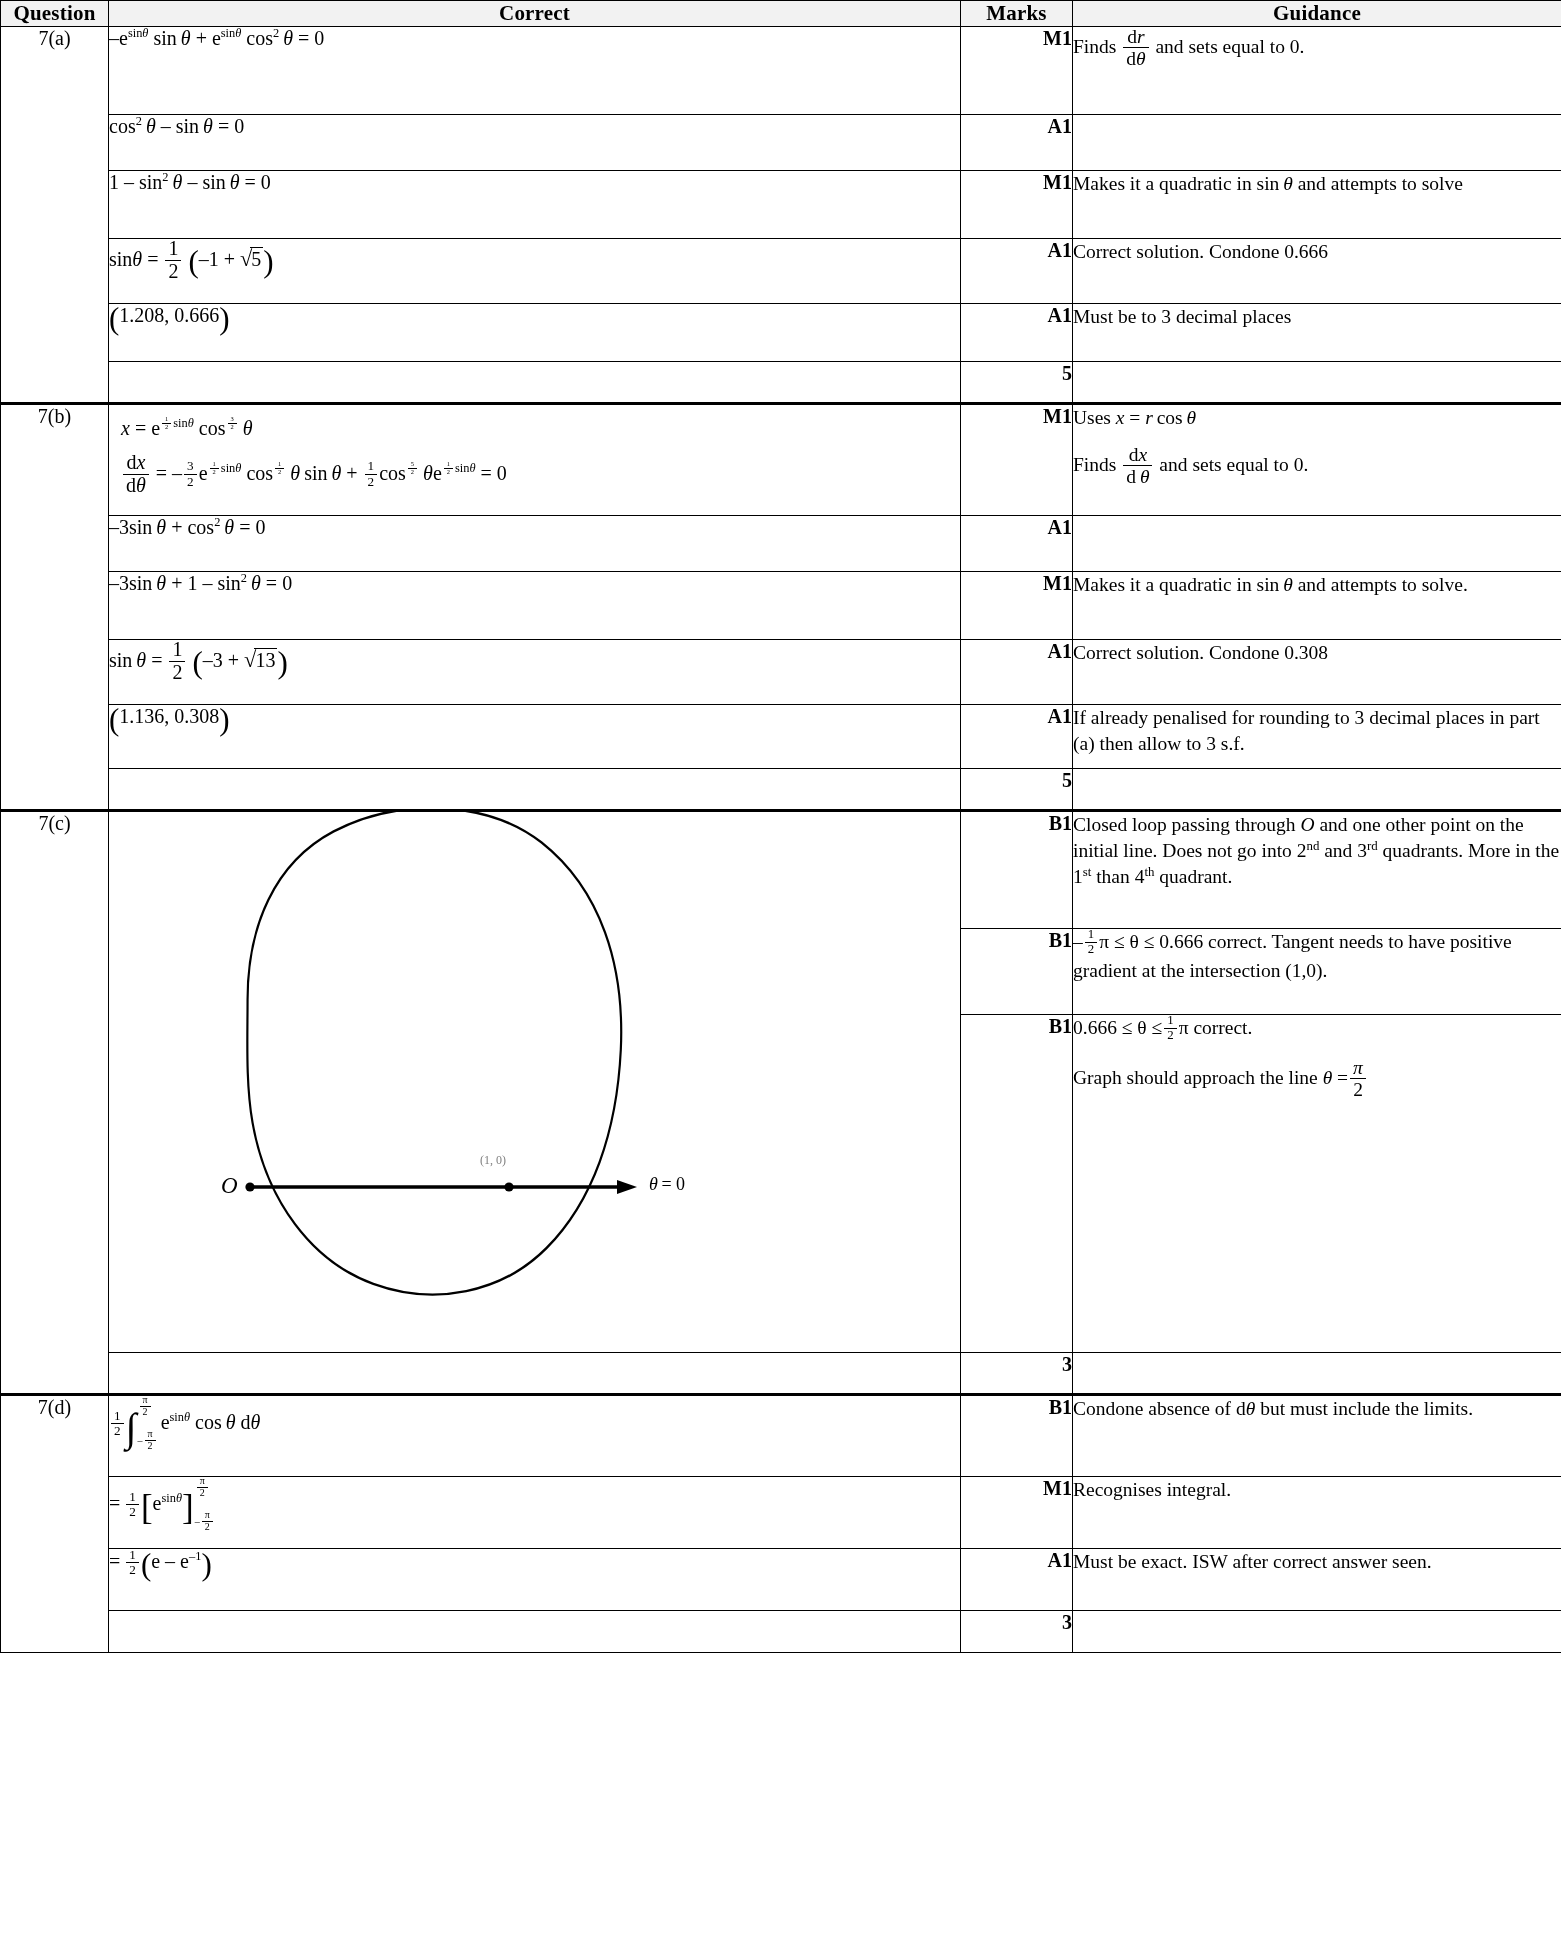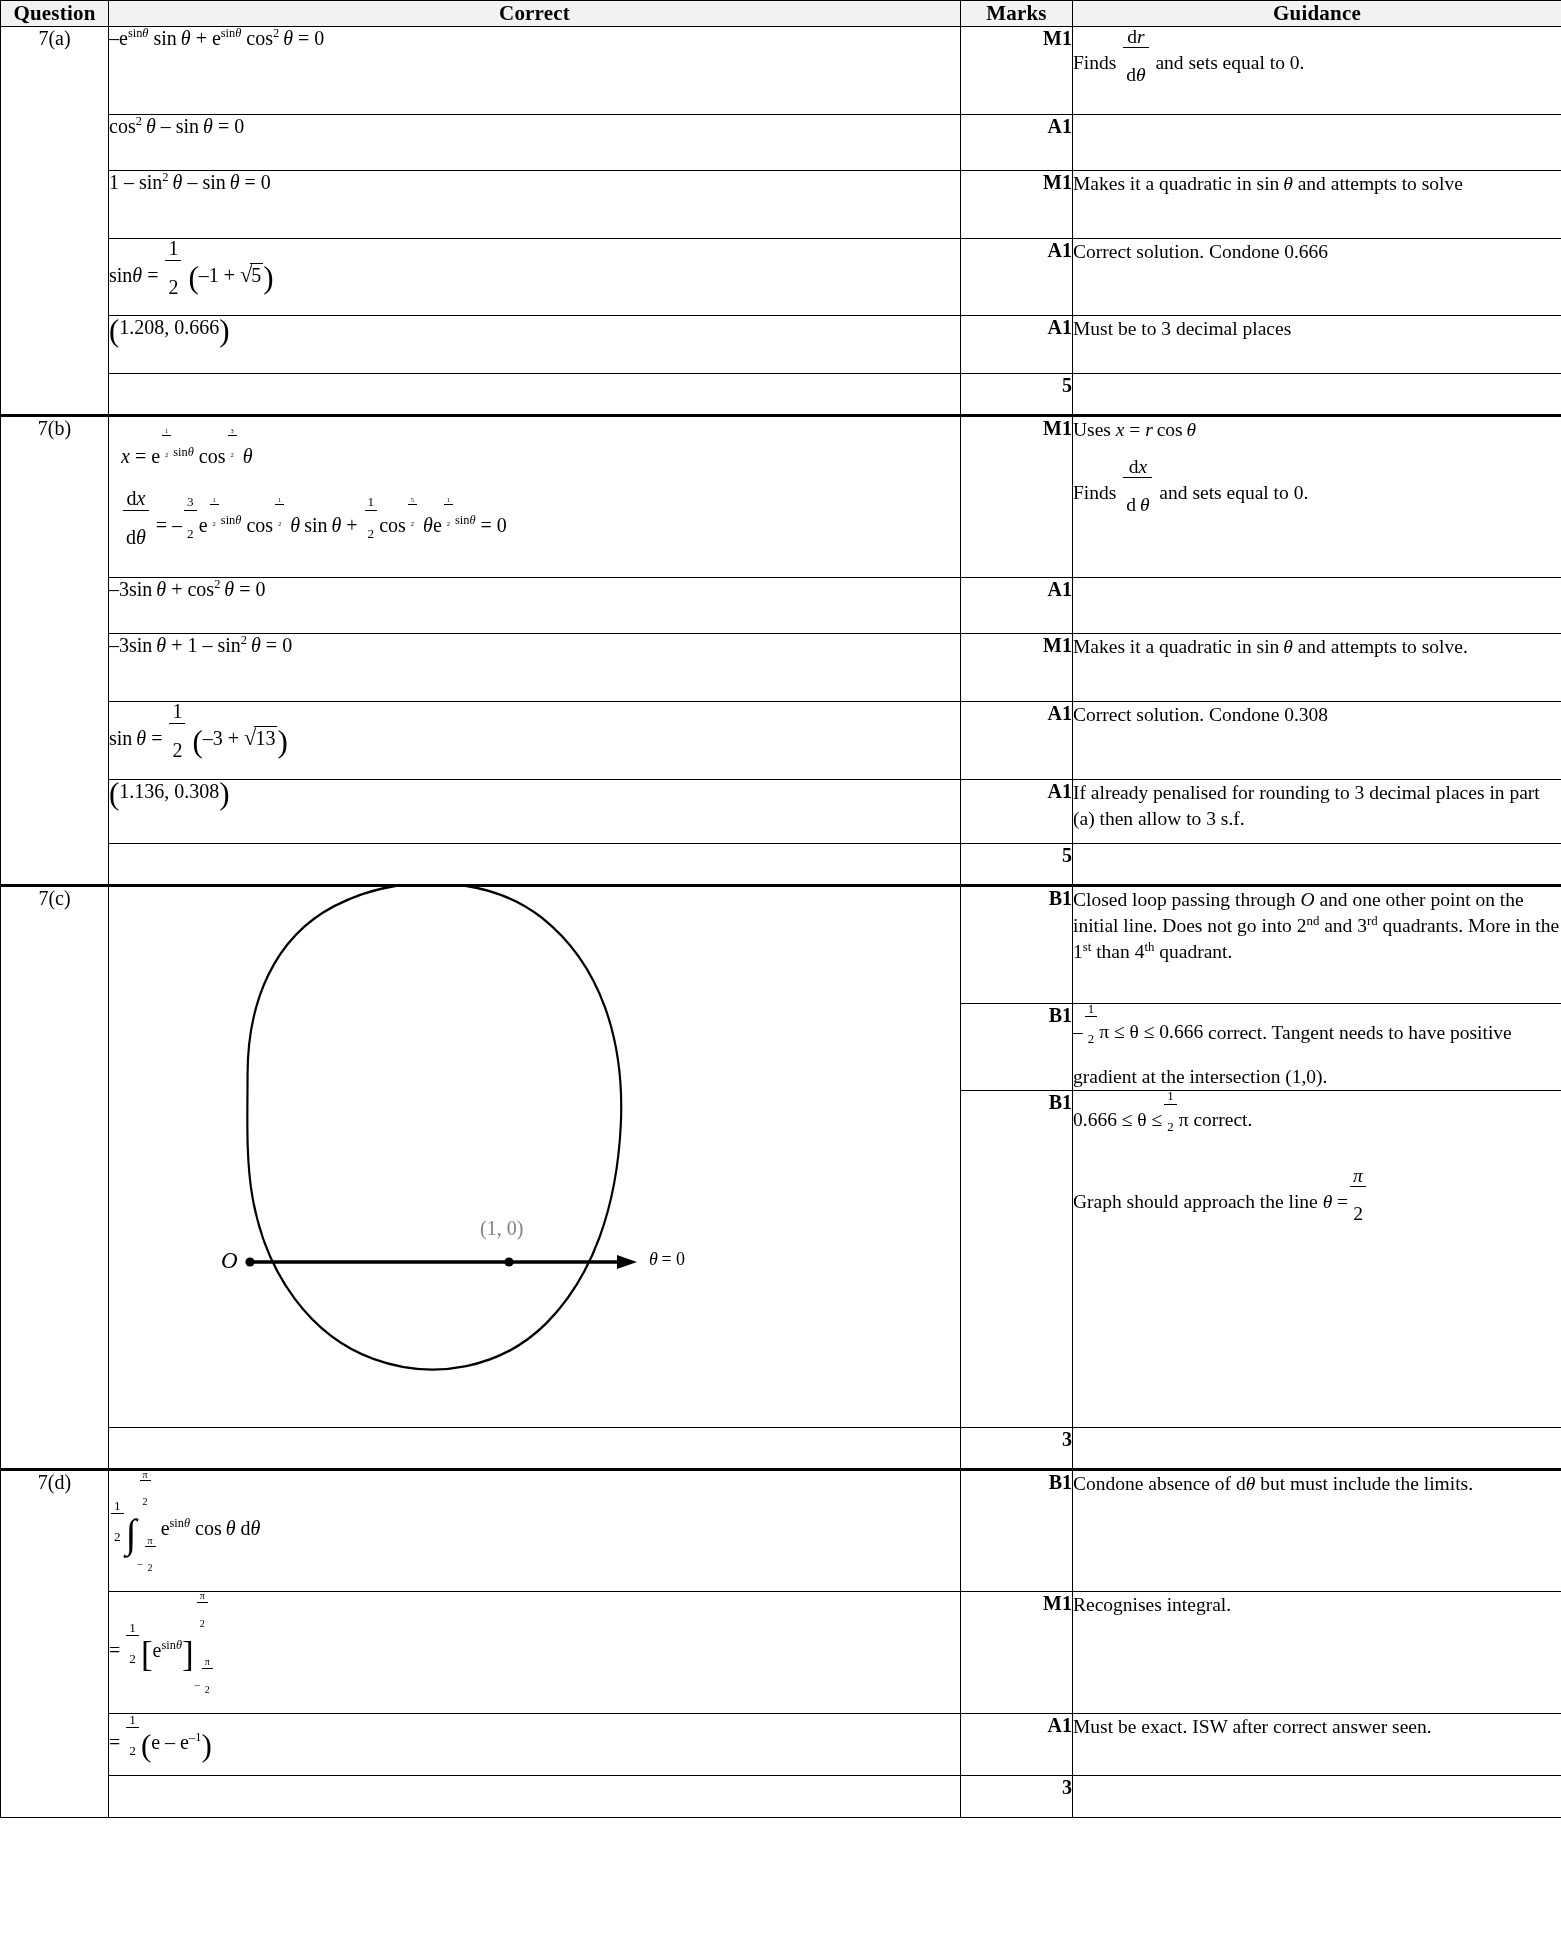--- a/index.html
+++ b/index.html
@@ -84,21 +84,21 @@
   .frac {
     display: inline-block;
     vertical-align: middle;
     text-align: center;
     line-height: 1.08;
     margin: 0 2px;
     position: relative;
     top: -1px;
   }
   .frac > .num { display: block; padding: 0 3px; }
-  .frac > .den { display: block; padding: 16px 3px; border-top: 1.3px solid #000; }
+  .frac > .den { display: block; padding: 0 3px; border-top: 1.3px solid #000; }
   .frac.sm { font-size: .66em; }
   .frac.tiny { font-size: .52em; }
 
   .sqrt { display: inline-block; white-space: nowrap; }
   .sqrt > .rad { font-size: 1.12em; }
   .sqrt > .rand {
     border-top: 1.3px solid #000;
     padding: 0 2px 0 1px;
     margin-left: -2px;
     display: inline-block;
@@ -301,21 +301,21 @@
                      C 41,245 43,205 43,170 Z" transform="translate(96,-3) scale(0.99,1.12)"></path>
           </svg>
 
           <svg width="852" height="540" viewBox="0 0 852 540" style="position:absolute;left:0;top:0">
             <line x1="141" y1="375" x2="508" y2="375" stroke="#000" stroke-width="3.4"></line>
             <polygon points="508,368 528,375 508,382" fill="#000"></polygon>
             <circle cx="141" cy="375" r="4.6" fill="#000"></circle>
             <circle cx="400" cy="375" r="4.6" fill="#000"></circle>
           </svg>
           <div style="position:absolute;left:112px;top:361px;font-size:23px;font-style:italic;">O</div>
-          <div style="position:absolute;left:371px;top:330px;font-size:20px;color:#808080;">(1, 0)</div>
+          <div style="position:absolute;left:371px;top:341px;font-size:12px;color:#808080;">(1, 0)</div>
           <div style="position:absolute;left:540px;top:362px;font-size:18px;" class="m"><span class="it">θ</span> = 0</div>
         </div>
       </td>
       <td class="marks">B1</td>
       <td class="guid" style="height:118px">
         <span>Closed loop passing through</span>
         <span class="it">O</span>
         <span>and one other point on the initial line. Does not go into 2</span><span class="ord">nd</span>
         <span>and 3</span><span class="ord">rd</span>
         <span>quadrants. More in the 1</span><span class="ord">st</span>

